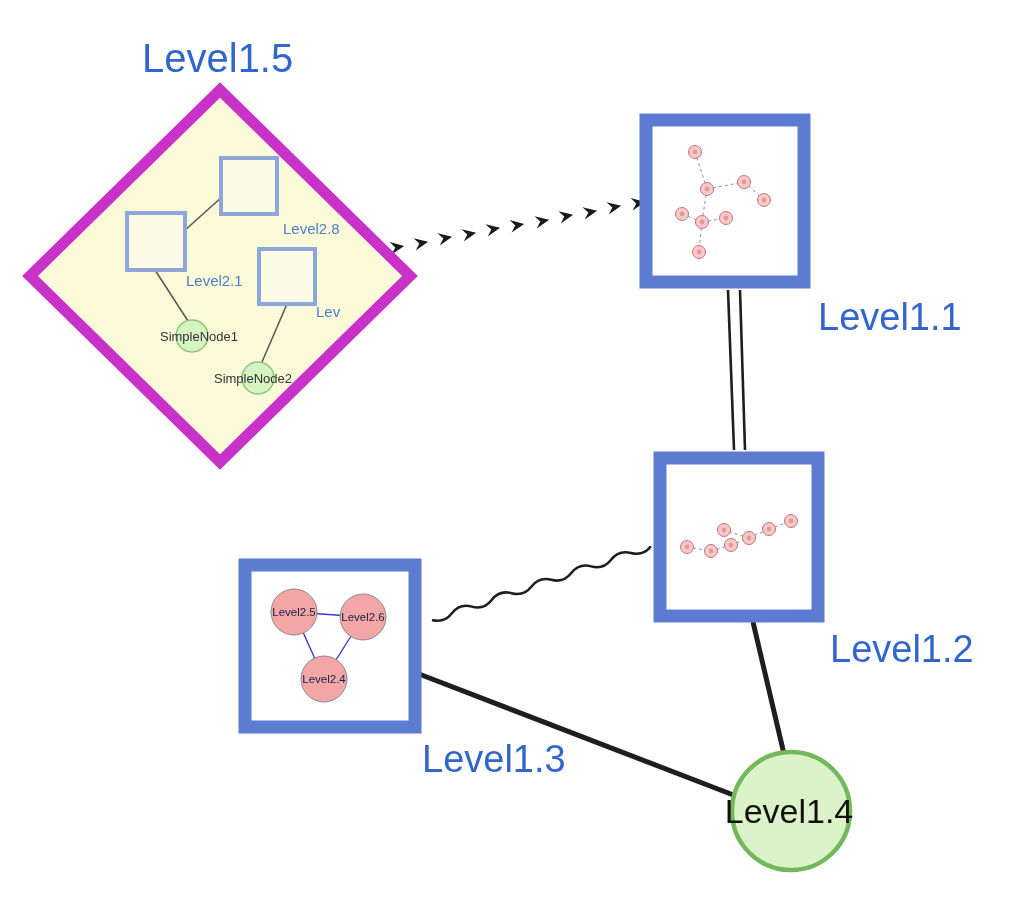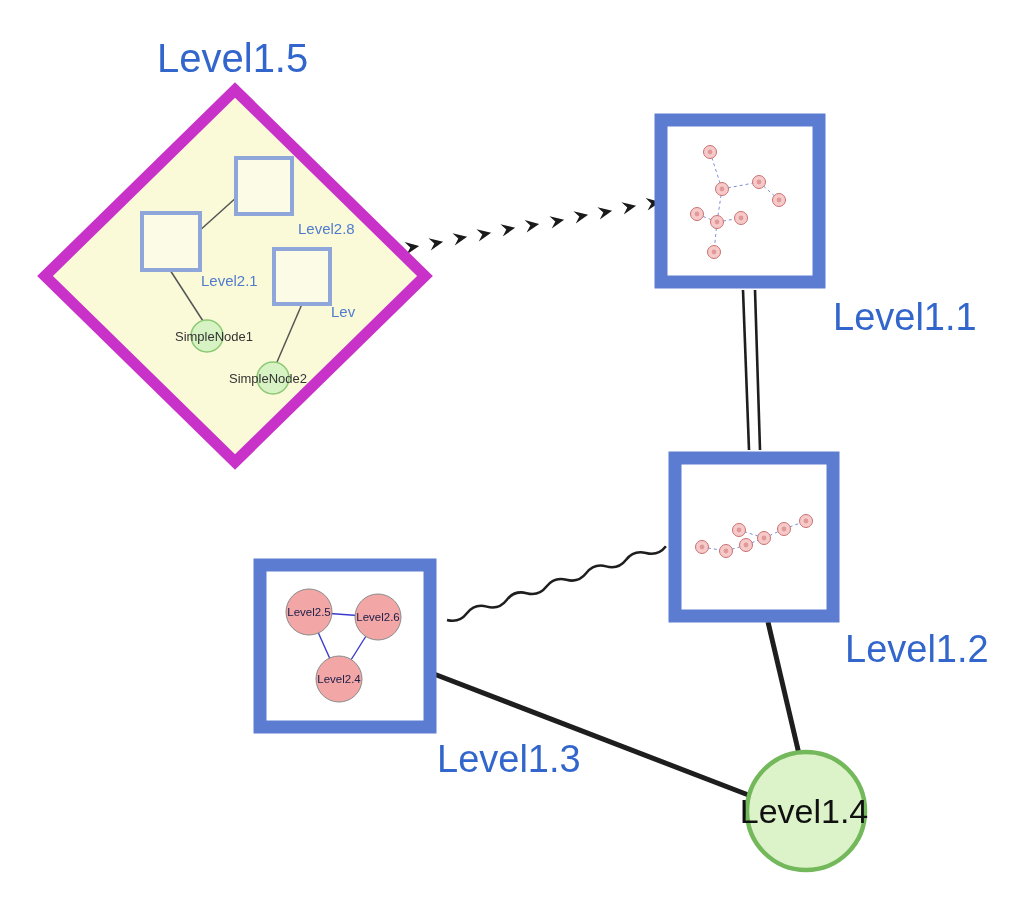--- a/index.html
+++ b/index.html
@@ -2,21 +2,20 @@
 <html style="--label-blue: #3366cc; --group-border-blue: #5b7cd0; --diamond-magenta: #c832c8; --diamond-fill: #fafad9; --inner-square-border: #8fa6da; --inner-square-fill: #fcfce6; --green-node-fill: #d7f2c3; --green-node-border: #8cc873; --big-green-fill: #dcf3c9; --big-green-border: #74b85c; --pink-node-fill: #f2a6a6; --pink-node-border: #8a8a8a; --sub-node-fill: #f7caca; --sub-node-border: #cc7070; --edge-black: #1e1e1e; --sub-edge-blue: #7d8fd8; --triangle-edge-blue: #3a3ad0;"><head>
 <meta charset="utf-8">
 <style>
   html,body { margin:0; padding:0; background:#ffffff; }
   #stage {
     position:relative;
     width:1004px; height:900px;
     background:#ffffff;
     font-family:"Liberation Sans", sans-serif;
     overflow:hidden;
-    margin-left:15px;
   }
   svg text { font-family:"Liberation Sans", sans-serif; }
   .main-label   { font-size:38px; fill:var(--label-blue,#3366cc); }
   .big-label    { font-size:40px; fill:var(--label-blue,#3366cc); }
   .small-label  { font-size:15px; fill:var(--label-blue,#3366cc); opacity:.85; }
   .node-caption { font-size:13px; fill:#333333; }
   .circle-label { font-size:11.5px; fill:#20204a; }
   .l14-label    { font-size:34px; fill:#101010; }
 
   .group-box    { fill:#ffffff; stroke:var(--group-border-blue,#5b7cd0); stroke-width:13; }

